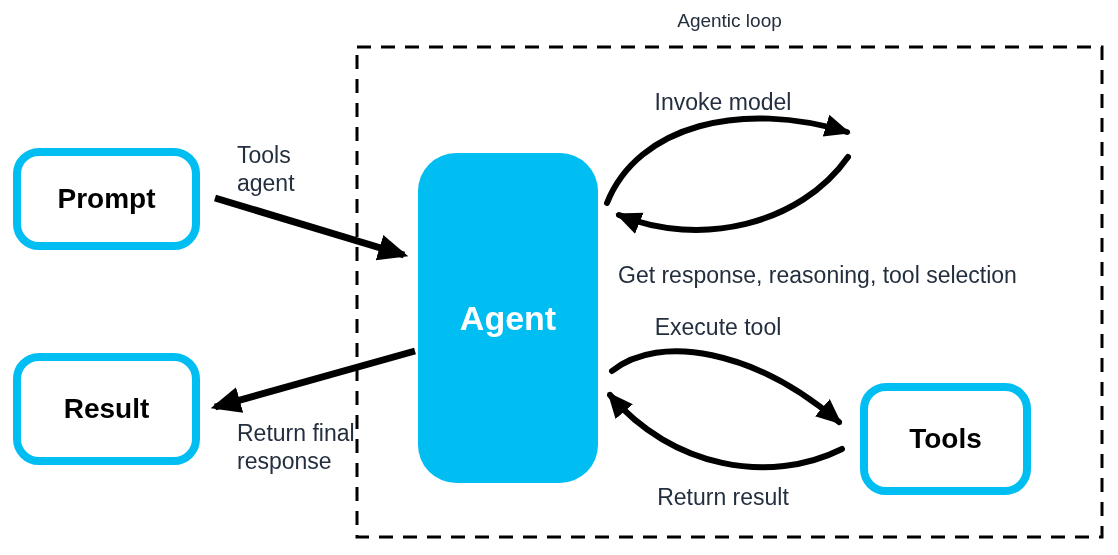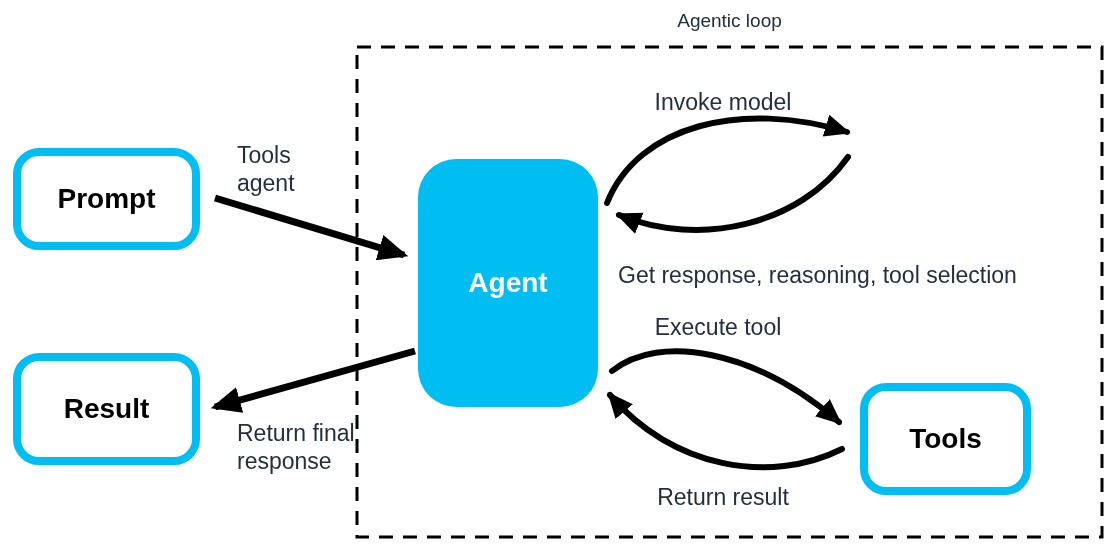--- a/index.html
+++ b/index.html
@@ -42,30 +42,30 @@
     font-size: 28px;
     color: #000000;
     box-sizing: border-box;
   }
   .node-prompt { left: 13px;  top: 148px; width: 187px; height: 102px; }
   .node-result { left: 13px;  top: 353px; width: 187px; height: 112px; }
   .node-model  { left: 865px; top: 88px;  width: 183px; height: 110px; }
   .node-tools  { left: 860px; top: 383px; width: 171px; height: 112px; }
   .node-agent {
     position: absolute;
-    left: 418px; top: 159px;
-    width: 180px; height: 248px;
+    left: 418px; top: 153px;
+    width: 180px; height: 330px;
     background: #00bef2;
     border: none;
     border-radius: 38px;
     display: flex;
     align-items: center;
     justify-content: center;
     font-weight: 700;
-    font-size: 28px;
+    font-size: 34px;
     color: #ffffff;
     box-sizing: border-box;
   }
   .edge-label {
     position: absolute;
     font-size: 23px;
     font-weight: 400;
     color: #232f3e;
     line-height: 28px;
   }

